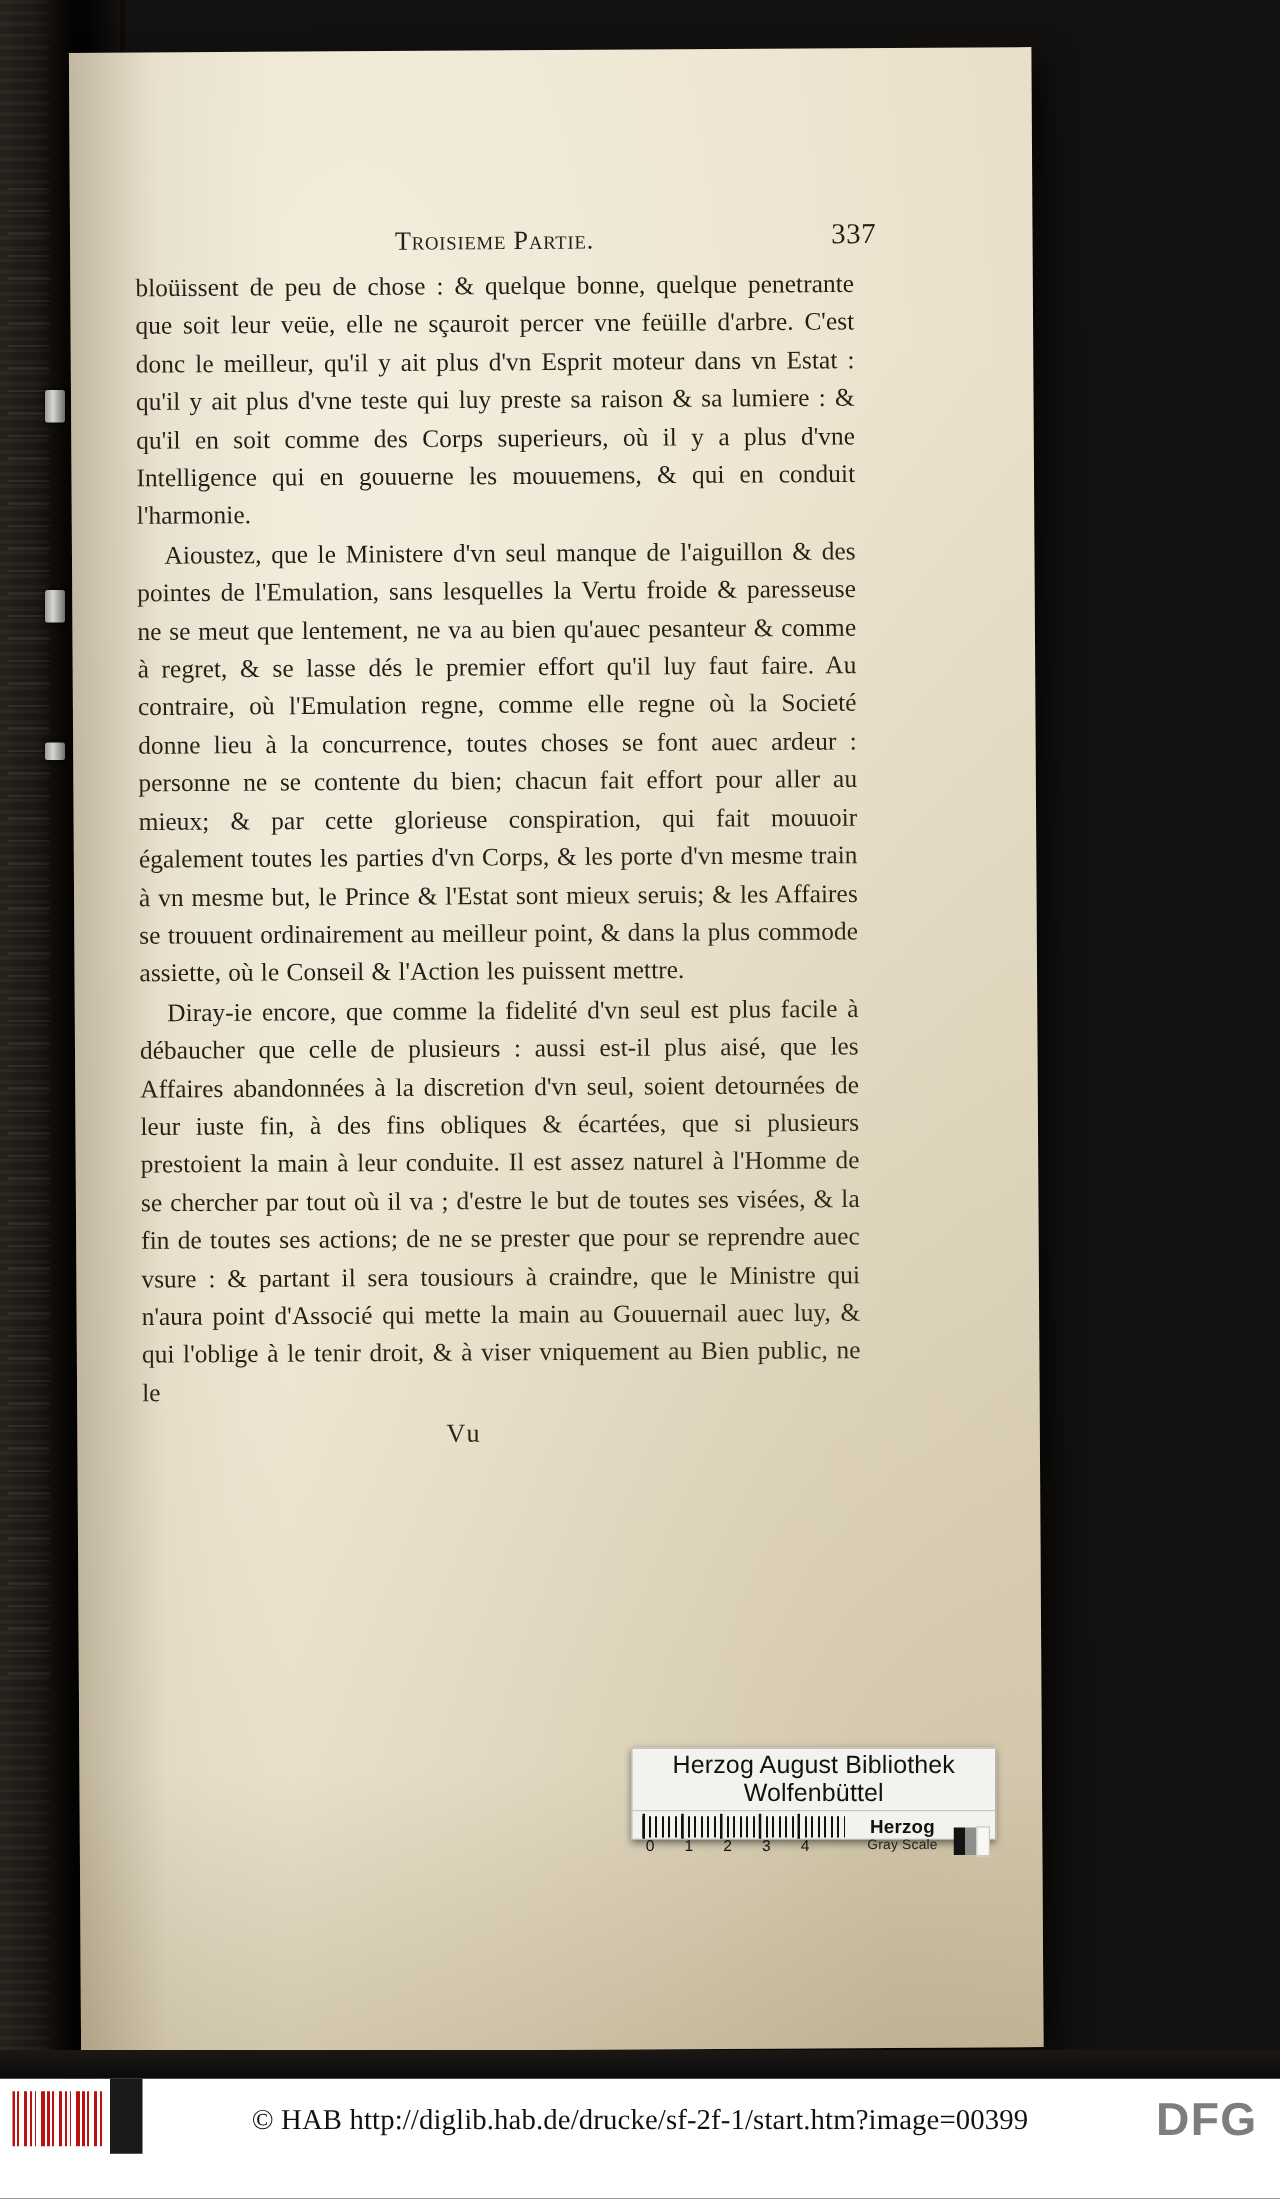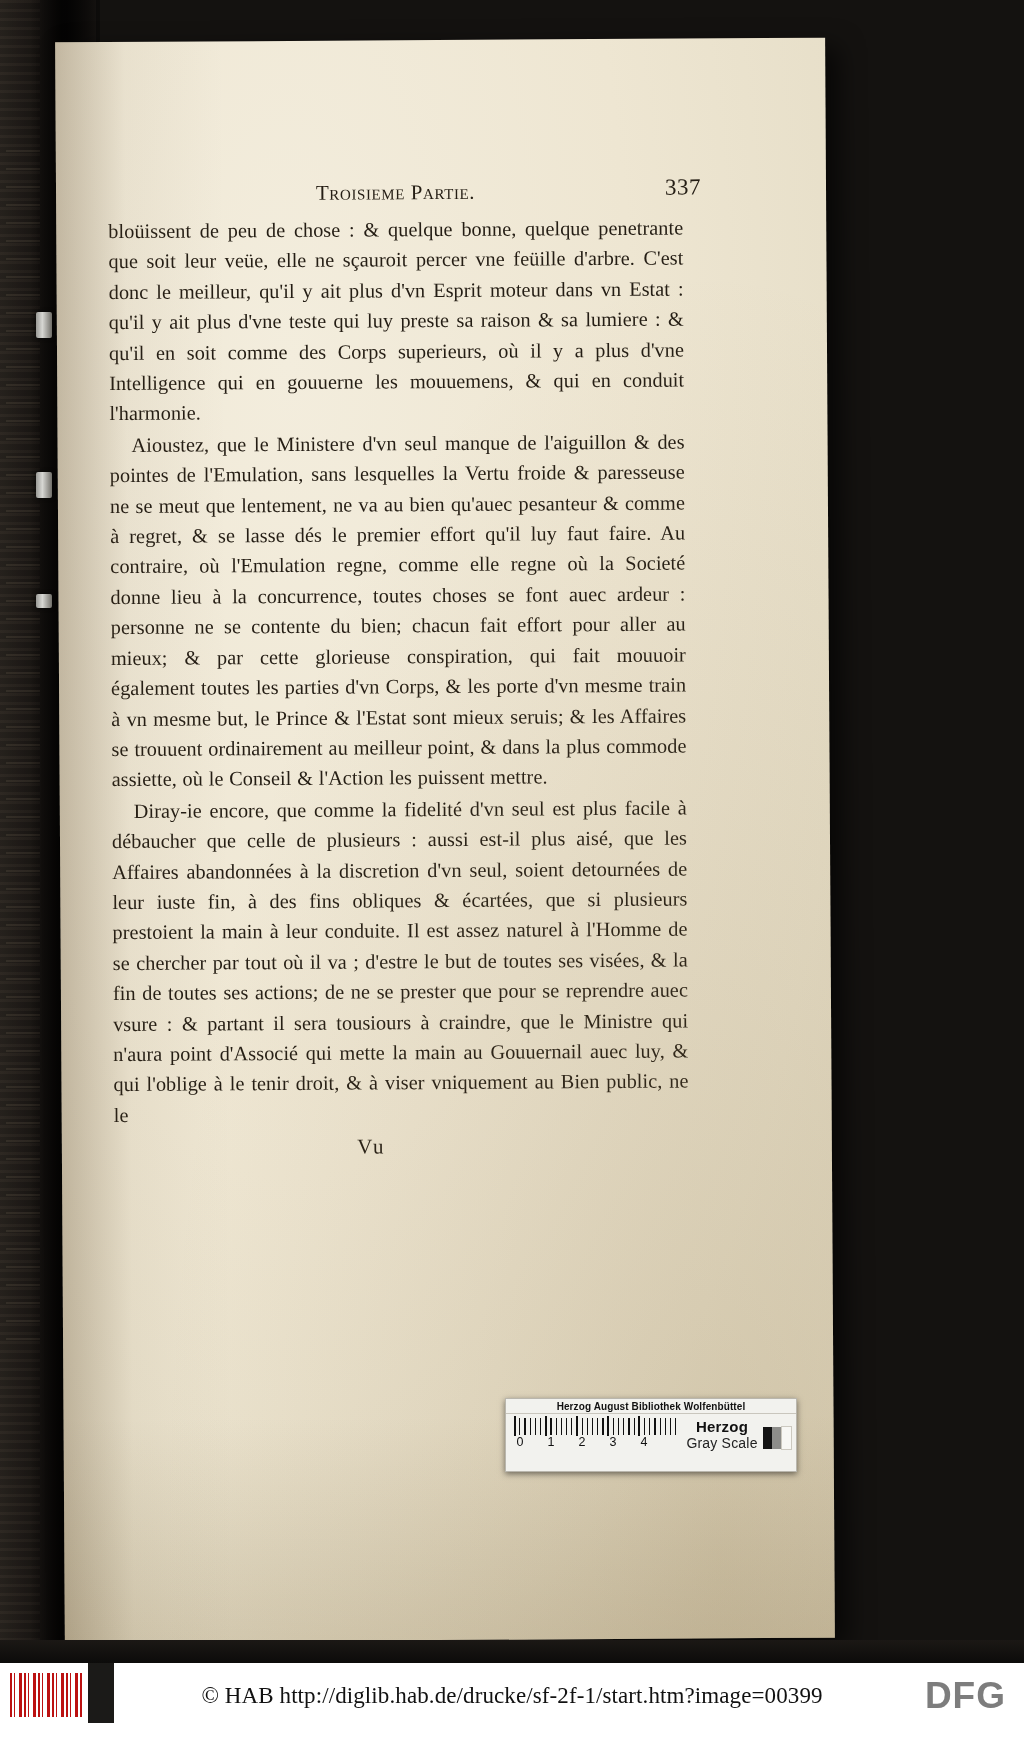--- a/index.html
+++ b/index.html
@@ -151,22 +151,22 @@
     width: 290px;
     height: 72px;
     background: #f2f2ee;
     border: 1px solid #b9b6ad;
     box-shadow: 0 2px 6px rgba(0,0,0,.5);
     font-family: "Liberation Sans", sans-serif;
     color: #111;
   }
   #target .hab-line {
     text-align: center;
-    font-size: 10px;
-    font-weight: bold;
+    font-size: 20px;
+    font-weight: normal;
     padding: 2px 15px 1px;
     border-bottom: 1px solid #c9c6bd;
     letter-spacing: .1px;
   }
   #target .lower {
     display: flex;
     height: 48px;
   }
   #target .ruler {
     width: 176px;
@@ -202,21 +202,21 @@
     flex: 1;
     text-align: center;
     padding-top: 4px;
   }
   #target .kodak .k {
     font-size: 15px;
     font-weight: bold;
     letter-spacing: .2px;
   }
   #target .kodak .g {
-    font-size: 14px;
+    font-size: 11px;
     letter-spacing: .2px;
     color: #222;
   }
   #target .patches {
     width: 30px;
     display: flex;
     align-items: center;
     justify-content: center;
     padding-right: 4px;
   }

